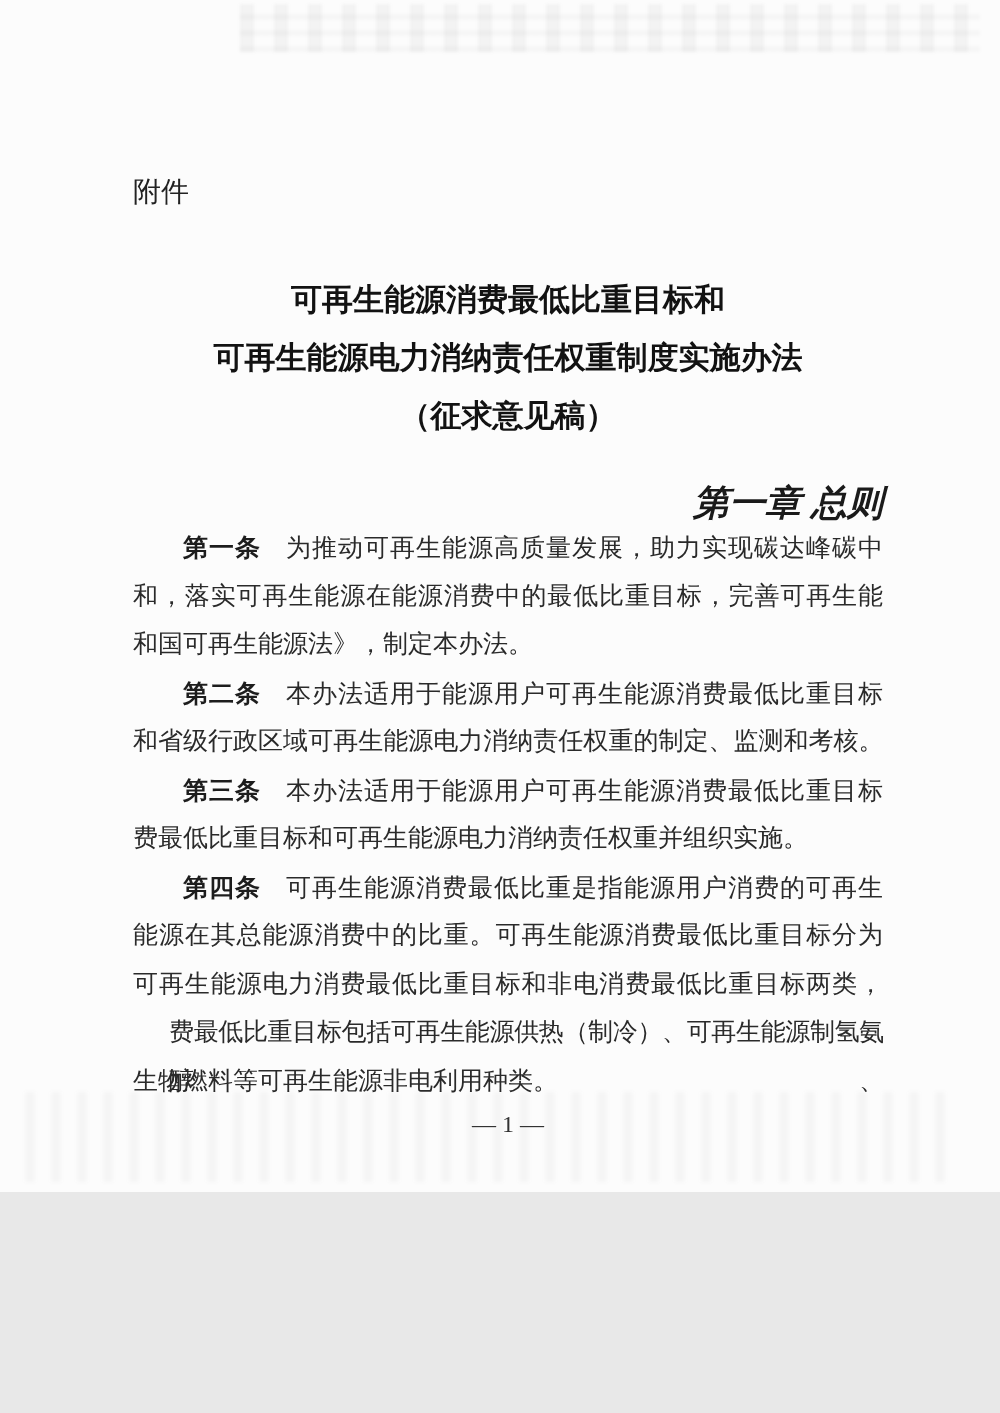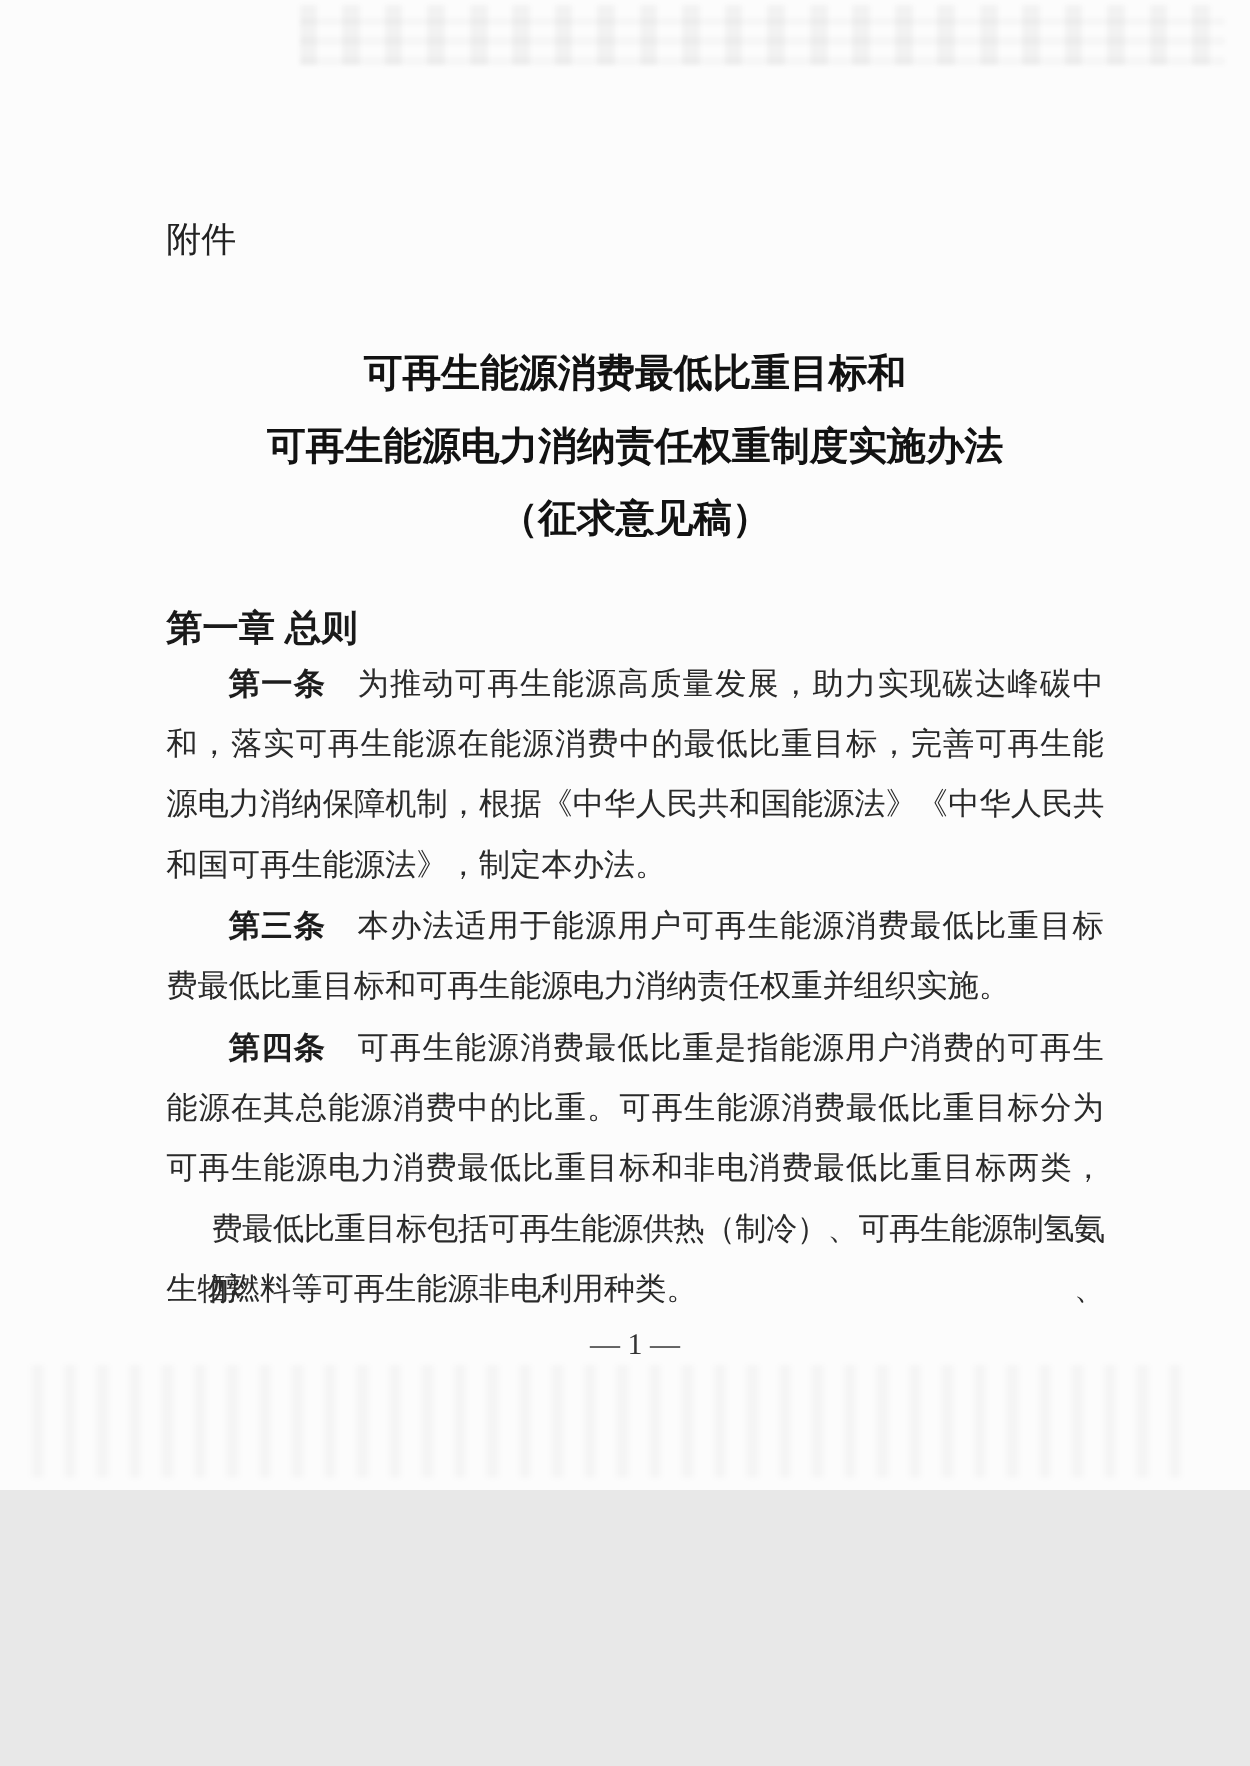--- a/index.html
+++ b/index.html
@@ -59,25 +59,26 @@
     margin-top: 67px;
     text-align: center;
     font-family: Liberation Mono, monospace;
     font-weight: 700;
     font-size: 31px;
     line-height: 58px;
     color: #121212;
   }
 
   .chapter-heading {
-    text-align: left;
+    text-align: right;
     font-family: "Liberation Sans", sans-serif;
     font-weight: 600;
-    font-size: 29px;
+    font-size: 36px;
     color: #1a1a1a;
+    font-style: italic;
   }
   .chapter-heading.ch1 { margin-top: 36px; line-height: 40px; }
   .chapter-heading.ch2 { line-height: 48.5px; }
 
   .line {
     font-size: 25px;
     line-height: 48.5px;
     height: 48.5px;
     color: #2a2a2a;
     text-align: left;
@@ -124,24 +125,27 @@
       <div class="title-line">可再生能源消费最低比重目标和</div>
       <div class="title-line">可再生能源电力消纳责任权重制度实施办法</div>
       <div class="title-line">（征求意见稿）</div>
     </div>
 
     <div class="chapter-heading ch1">第一章 总则</div>
 
     <div class="para">
       <div class="line first full"><span class="article-label">第一条</span><span>为推动可再生能源高质量发展，助力实现碳达峰碳中</span></div>
       <div class="line full">和，落实可再生能源在能源消费中的最低比重目标，完善可再生能</div>
-      <div class="line full t1">源电力消纳保障机制，根据《中华人民共和国能源法》《中华人民共</div>
       <div class="line">和国可再生能源法》，制定本办法。</div>
     </div>
 
+    <div class="para">
+      <div class="line first full"><span class="article-label">第二条</span><span>本办法适用于能源用户可再生能源消费最低比重目标</span></div>
+      <div class="line full t1">和省级行政区域可再生能源电力消纳责任权重的制定、监测和考核。</div>
+    </div>
 
     <div class="para">
       <div class="line first full"><span class="article-label">第三条</span><span>本办法适用于能源用户可再生能源消费最低比重目标</span></div>
       <div class="line">费最低比重目标和可再生能源电力消纳责任权重并组织实施。</div>
     </div>
 
 
     <div class="para">
       <div class="line first full"><span class="article-label">第四条</span><span>可再生能源消费最低比重是指能源用户消费的可再生</span></div>
       <div class="line full">能源在其总能源消费中的比重。可再生能源消费最低比重目标分为</div>

